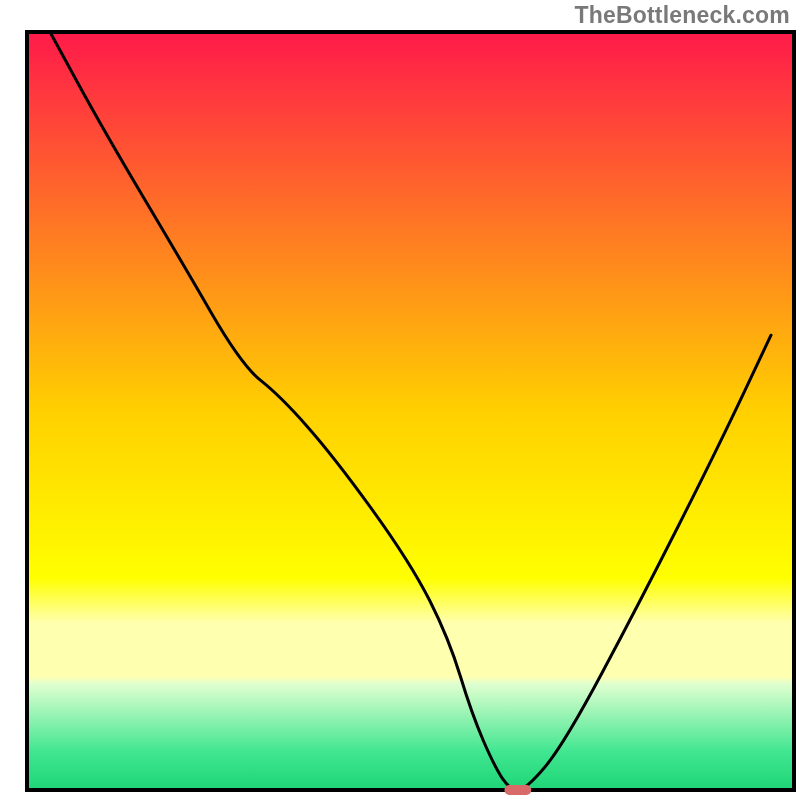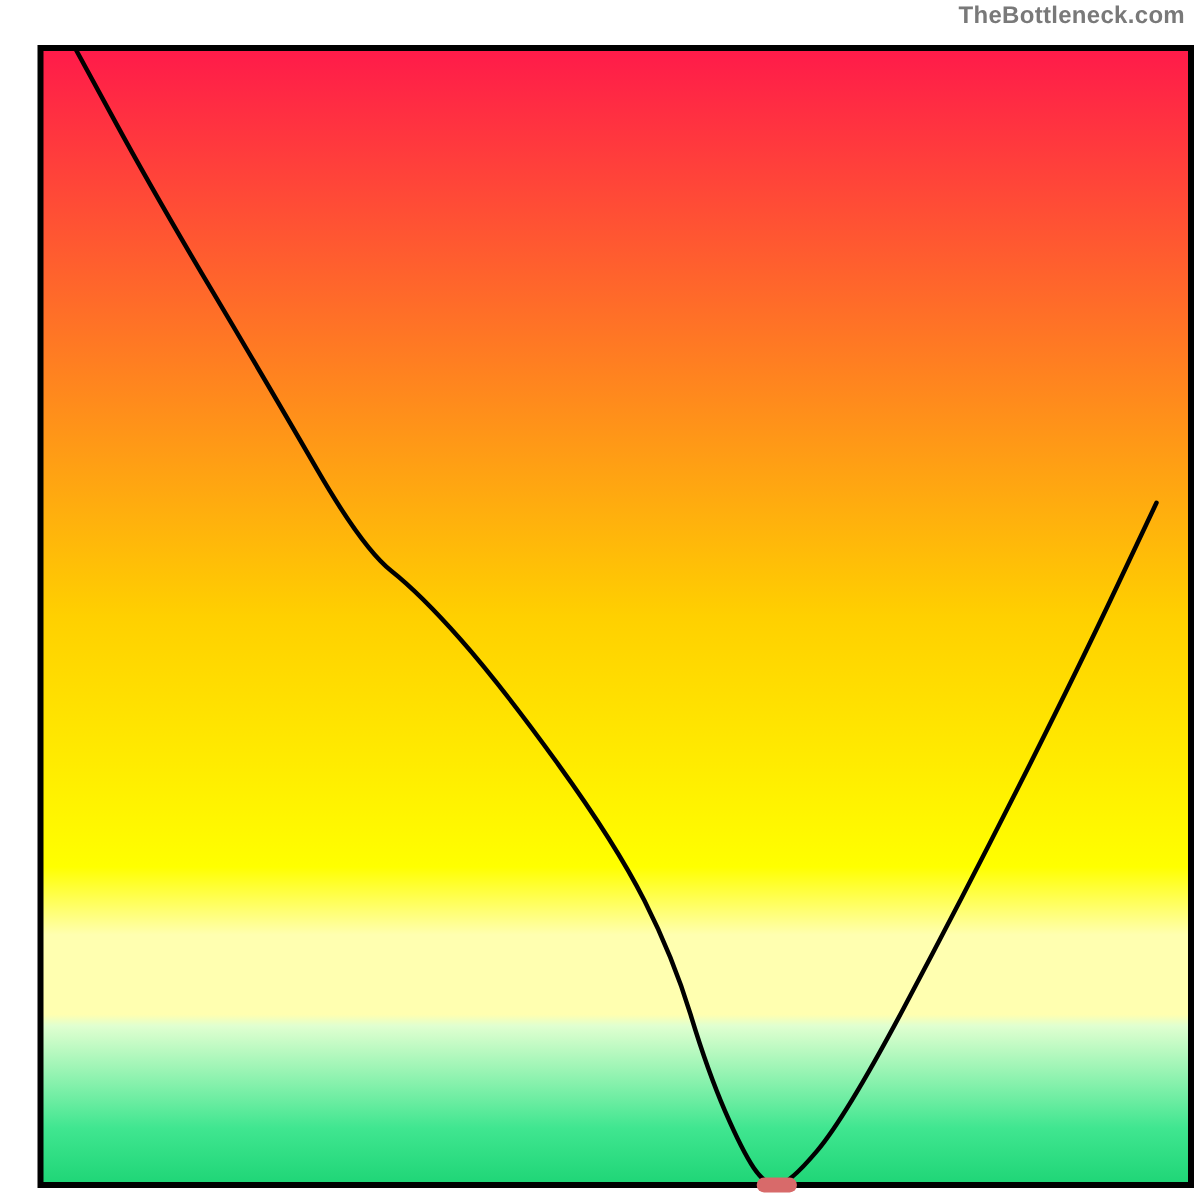--- a/index.html
+++ b/index.html
@@ -12,21 +12,21 @@
   }
   .container {
     position: relative;
     width: 800px;
     height: 800px;
   }
   .watermark {
     position: absolute;
     top: 2px;
     right: 10px;
-    font-size: 16px;
+    font-size: 23px;
     font-weight: bold;
     color: #797979;
     letter-spacing: 0.2px;
   }
   svg.plot {
     position: absolute;
     top: 0;
     left: 0;
   }
 </style>

